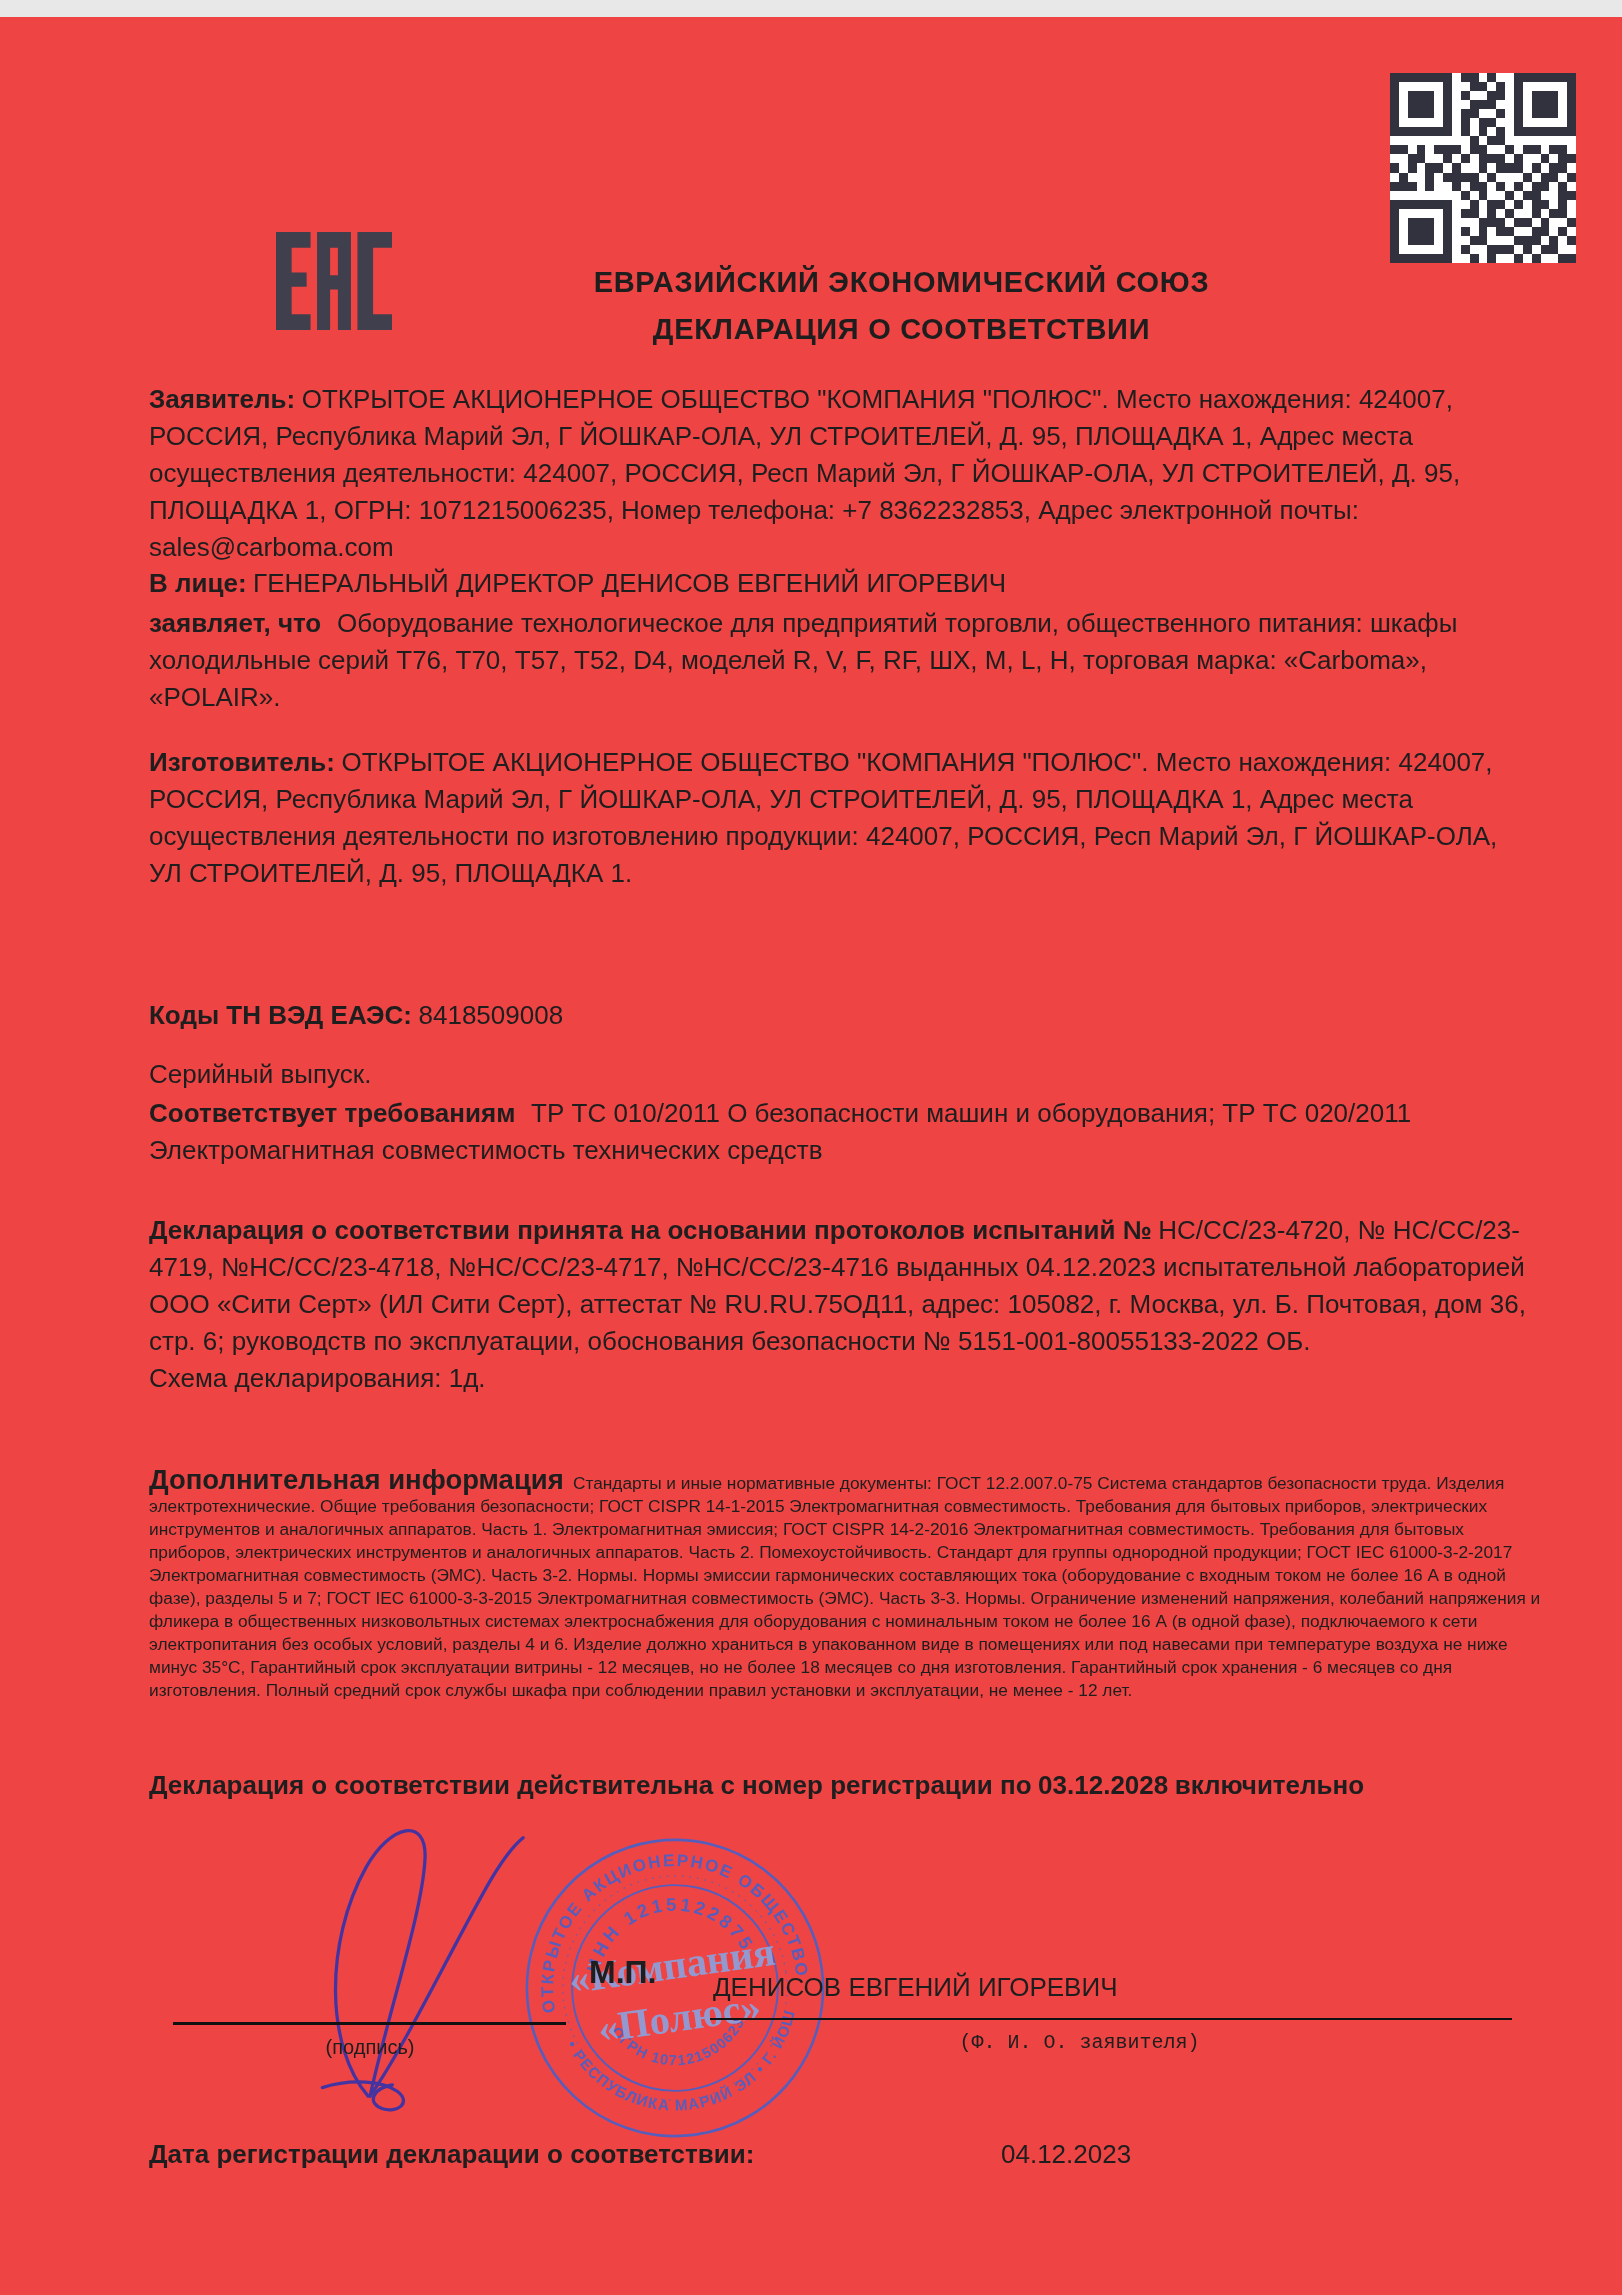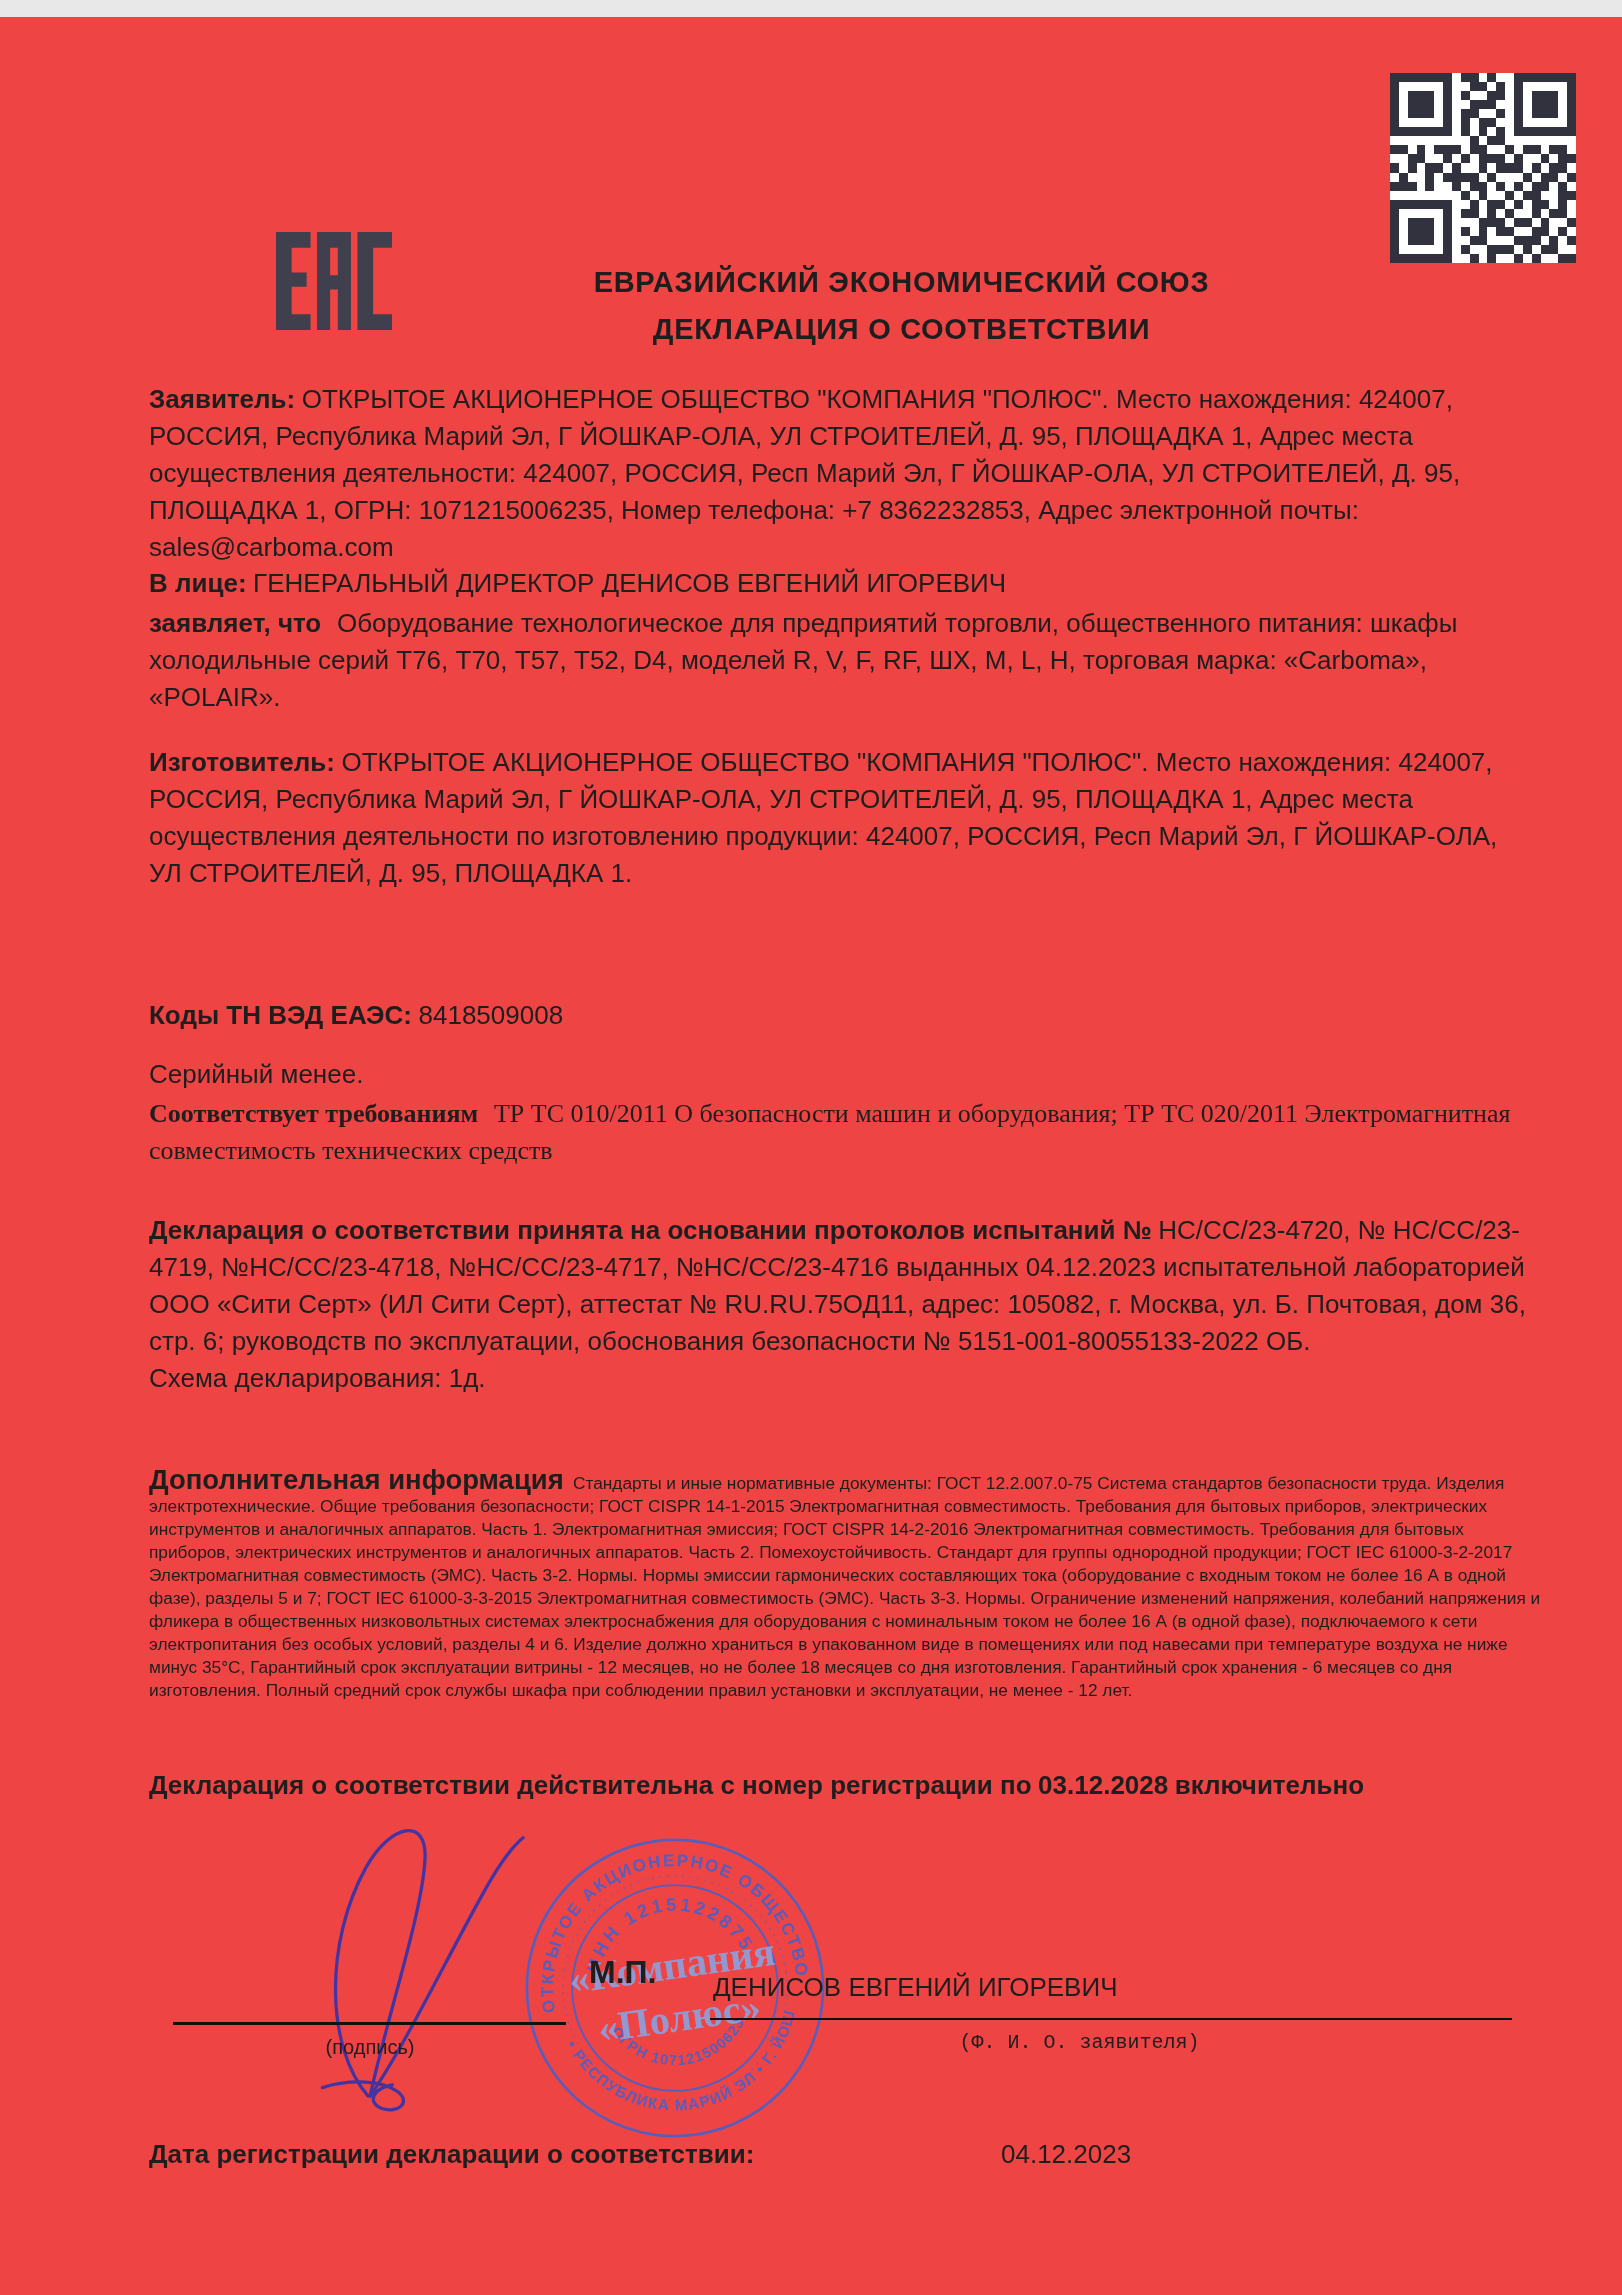--- a/index.html
+++ b/index.html
@@ -11,21 +11,21 @@
   .qm{background:#32323e;}
   .title{position:absolute;left:340px;width:1123px;text-align:center;font-weight:bold;
          font-size:29px;letter-spacing:0.7px;}
   .t1{top:249px;} .t2{top:296px;}
   
   .par{position:absolute;left:149px;width:1378px;font-size:26px;line-height:37px;margin:0;}
   .lead{font-weight:bold;margin-right:6.5px;}
   .lead-wide{font-weight:bold;margin-right:15.7px;}
   .p-applicant{top:364px;} .p-person{top:548px;} .p-declares{top:588px;}
   .p-manufacturer{top:727px;} .p-document{top:878px;} .p-tnved{top:980px;}
-  .p-serial{top:1039px;} .p-requirements{top:1078px;font-family:Liberation Serif, serif;} .p-basis{top:1195px;}
+  .p-serial{top:1039px;} .p-requirements{top:1078px;} .p-basis{top:1195px;}
   .scheme{display:block;}
   .p-additional{top:1449px;font-size:17.3px;line-height:23px;width:1394px;}
   .add-lead{font-weight:bold;font-size:27.5px;line-height:1;margin-right:9.2px;}
   .p-validity{top:1743px;font-weight:bold;line-height:50px;}
   .val-date{font-weight:bold;margin:0 6.5px;}
   
   .stamp-wrap{position:absolute;left:523px;top:1819px;width:304px;height:304px;
               transform:rotate(-8deg);opacity:.92;}
   .sig-wrap{position:absolute;left:306px;top:1788px;width:327px;height:314px;}
   .mp{position:absolute;left:589px;top:1937px;font-size:32px;font-weight:bold;}
@@ -504,21 +504,21 @@
 
   <p class="par p-person"><b class="lead">В лице:</b><span>ГЕНЕРАЛЬНЫЙ ДИРЕКТОР ДЕНИСОВ ЕВГЕНИЙ ИГОРЕВИЧ</span></p>
 
   <p class="par p-declares"><b class="lead-wide">заявляет, что</b><span>Оборудование технологическое для предприятий торговли, общественного питания: шкафы холодильные серий Т76, Т70, Т57, Т52, D4, моделей R, V, F, RF, ШХ, M, L, H, торговая марка: «Carboma», «POLAIR».</span></p>
 
   <p class="par p-manufacturer"><b class="lead">Изготовитель:</b><span>ОТКРЫТОЕ АКЦИОНЕРНОЕ ОБЩЕСТВО "КОМПАНИЯ "ПОЛЮС". Место нахождения: 424007, РОССИЯ, Республика Марий Эл, Г ЙОШКАР-ОЛА, УЛ СТРОИТЕЛЕЙ, Д. 95, ПЛОЩАДКА 1, Адрес места осуществления деятельности по изготовлению продукции: 424007, РОССИЯ, Респ Марий Эл, Г ЙОШКАР-ОЛА, УЛ СТРОИТЕЛЕЙ, Д. 95, ПЛОЩАДКА 1.</span></p>
 
 
   <p class="par p-tnved"><b class="lead">Коды ТН ВЭД ЕАЭС:</b><span>8418509008</span></p>
 
-  <p class="par p-serial"><span>Серийный менее.</span></p>
+  <p class="par p-serial"><span>Серийный выпуск.</span></p>
 
   <p class="par p-requirements"><b class="lead-wide">Соответствует требованиям</b><span>ТР ТС 010/2011 О безопасности машин и оборудования; ТР ТС 020/2011 Электромагнитная совместимость технических средств</span></p>
 
   <p class="par p-basis"><b class="lead">Декларация о соответствии принята на основании протоколов испытаний №</b><span>НС/СС/23-4720, № НС/СС/23-4719, №НС/СС/23-4718, №НС/СС/23-4717, №НС/СС/23-4716 выданных 04.12.2023 испытательной лабораторией ООО «Сити Серт» (ИЛ Сити Серт), аттестат № RU.RU.75ОД11, адрес: 105082, г. Москва, ул. Б. Почтовая, дом 36, стр. 6; руководств по эксплуатации, обоснования безопасности № 5151-001-80055133-2022 ОБ.</span><span class="scheme">Схема декларирования: 1д.</span></p>
 
   <p class="par p-additional"><b class="add-lead">Дополнительная информация</b><span>Стандарты и иные нормативные документы: ГОСТ 12.2.007.0-75 Система стандартов безопасности труда. Изделия электротехнические. Общие требования безопасности; ГОСТ CISPR 14-1-2015 Электромагнитная совместимость. Требования для бытовых приборов, электрических инструментов и аналогичных аппаратов. Часть 1. Электромагнитная эмиссия; ГОСТ CISPR 14-2-2016 Электромагнитная совместимость. Требования для бытовых приборов, электрических инструментов и аналогичных аппаратов. Часть 2. Помехоустойчивость. Стандарт для группы однородной продукции; ГОСТ IEC 61000-3-2-2017 Электромагнитная совместимость (ЭМС). Часть 3-2. Нормы. Нормы эмиссии гармонических составляющих тока (оборудование с входным током не более 16 А в одной фазе), разделы 5 и 7; ГОСТ IEC 61000-3-3-2015 Электромагнитная совместимость (ЭМС). Часть 3-3. Нормы. Ограничение изменений напряжения, колебаний напряжения и фликера в общественных низковольтных системах электроснабжения для оборудования с номинальным током не более 16 А (в одной фазе), подключаемого к сети электропитания без особых условий, разделы 4 и 6. Изделие должно храниться в упакованном виде в помещениях или под навесами при температуре воздуха не ниже минус 35°С, Гарантийный срок эксплуатации витрины - 12 месяцев, но не более 18 месяцев со дня изготовления. Гарантийный срок хранения - 6 месяцев со дня изготовления. Полный средний срок службы шкафа при соблюдении правил установки и эксплуатации, не менее - 12 лет.</span></p>
 
   <p class="par p-validity"><span>Декларация о соответствии действительна с номер регистрации по</span><span class="val-date">03.12.2028</span><span>включительно</span></p>
 
   <div class="stamp-wrap">

